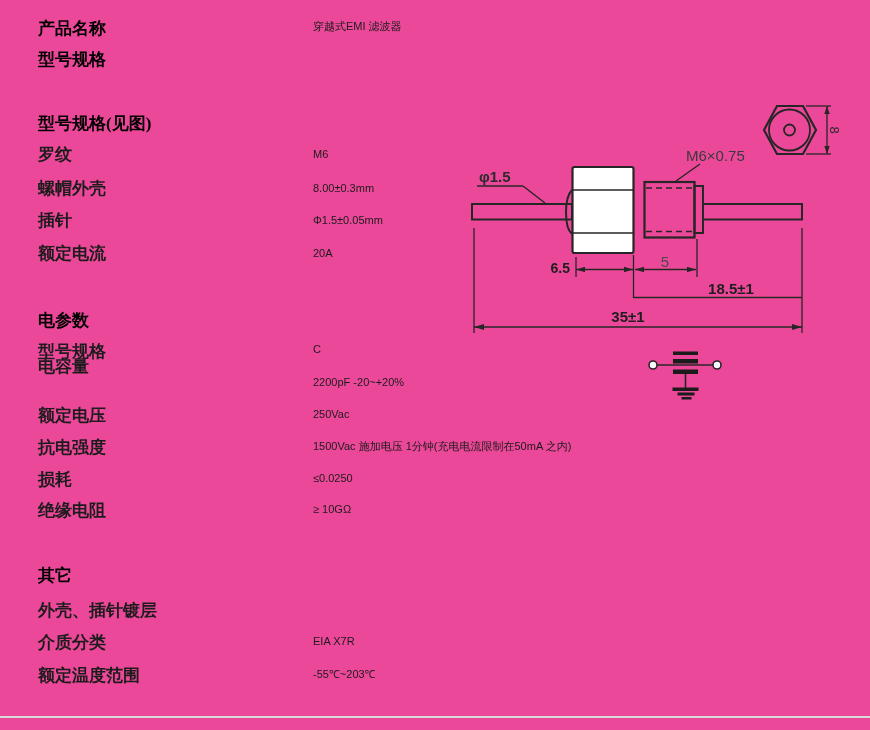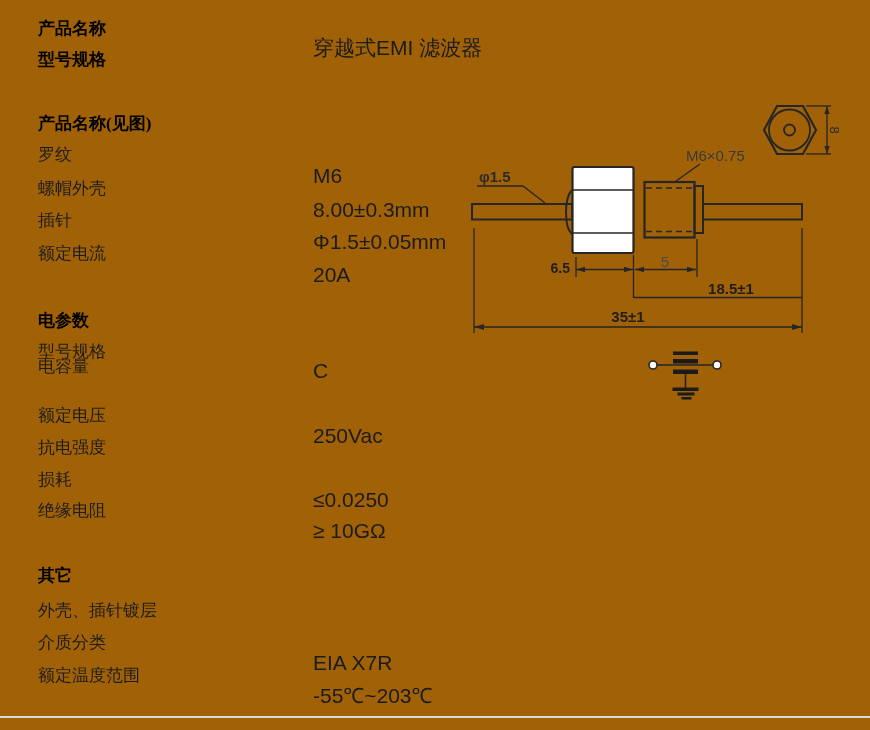--- a/index.html
+++ b/index.html
@@ -1,61 +1,63 @@
 <!DOCTYPE html>
 <html><head>
 <meta charset="utf-8">
 <style>
   html,body{margin:0;padding:0;background:#fff;}
-  .page{position:relative;width:870px;height:730px;background:#a16207;overflow:hidden;
+  .page{position:relative;width:870px;height:730px;background:#ec4899;overflow:hidden;
         font-family:"Liberation Serif",serif;color:#121212;}
   .lab{position:absolute;left:38px;font-size:17px;line-height:19px;white-space:nowrap;
-       font-family:"Liberation Serif",serif;color:#1c1c1c;}
+       font-family:"Liberation Serif",serif;color:#1c1c1c;font-weight:bold;}
   .lab.h{font-weight:bold;color:#000;}
-  .val{position:absolute;left:313px;font-size:21px;line-height:19px;white-space:nowrap;
-       font-family:"Liberation Sans",sans-serif;color:#1b1b1b;margin-top:21px;}
+  .val{position:absolute;left:313px;font-size:11px;line-height:19px;white-space:nowrap;
+       font-family:"Liberation Sans",sans-serif;color:#1b1b1b;}
   .drawing{position:absolute;left:455px;top:85px;width:400px;height:320px;}
   .bottom-rule{position:absolute;left:0;top:716px;width:870px;height:2px;background:#d9d9d9;}
   svg line,svg rect,svg path,svg polygon,svg circle{vector-effect:none;}
 </style>
 </head>
 <body>
 
 <div class="page">
 
   <div class="lab h" style="top:19px">产品名称</div>
   <div class="val" style="top:17px">穿越式EMI 滤波器</div>
 
   <div class="lab h" style="top:50px">型号规格</div>
 
-  <div class="lab h" style="top:114px">产品名称(见图)</div>
+  <div class="lab h" style="top:114px">型号规格(见图)</div>
 
   <div class="lab" style="top:145px">罗纹</div>
   <div class="val" style="top:145px">M6</div>
 
   <div class="lab" style="top:179px">螺帽外壳</div>
   <div class="val" style="top:179px">8.00±0.3mm</div>
 
   <div class="lab" style="top:211px">插针</div>
   <div class="val" style="top:211px">Φ1.5±0.05mm</div>
 
   <div class="lab" style="top:244px">额定电流</div>
   <div class="val" style="top:244px">20A</div>
 
   <div class="lab h" style="top:311px">电参数</div>
 
   <div class="lab" style="top:342px">型号规格</div>
   <div class="val" style="top:340px">C</div>
 
   <div class="lab" style="top:357px">电容量</div>
+  <div class="val" style="top:373px">2200pF -20~+20%</div>
 
   <div class="lab" style="top:406px">额定电压</div>
   <div class="val" style="top:405px">250Vac</div>
 
   <div class="lab" style="top:438px">抗电强度</div>
+  <div class="val" style="top:437px">1500Vac 施加电压 1分钟(充电电流限制在50mA 之内)</div>
 
   <div class="lab" style="top:470px">损耗</div>
   <div class="val" style="top:469px">≤0.0250</div>
 
   <div class="lab" style="top:501px">绝缘电阻</div>
   <div class="val" style="top:500px">≥ 10GΩ</div>
 
   <div class="lab h" style="top:566px">其它</div>
 
   <div class="lab" style="top:601px">外壳、插针镀层</div>

